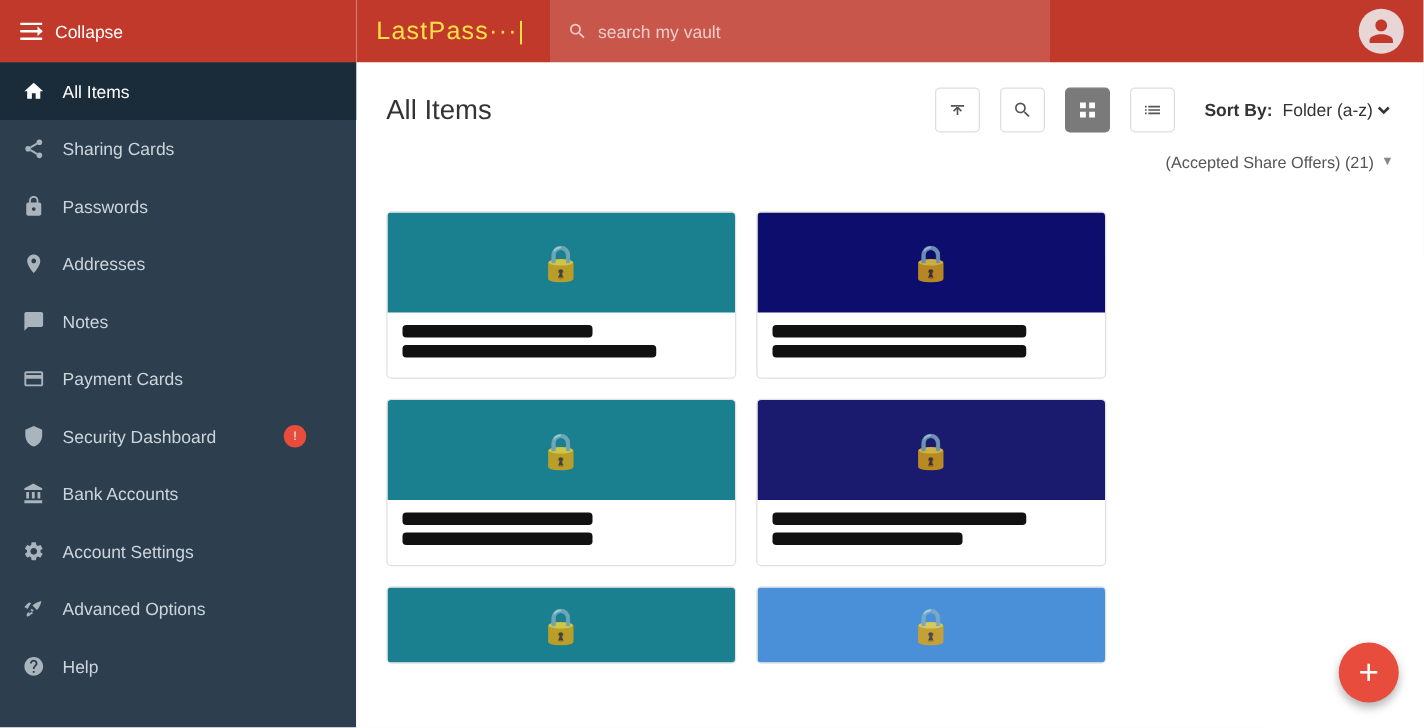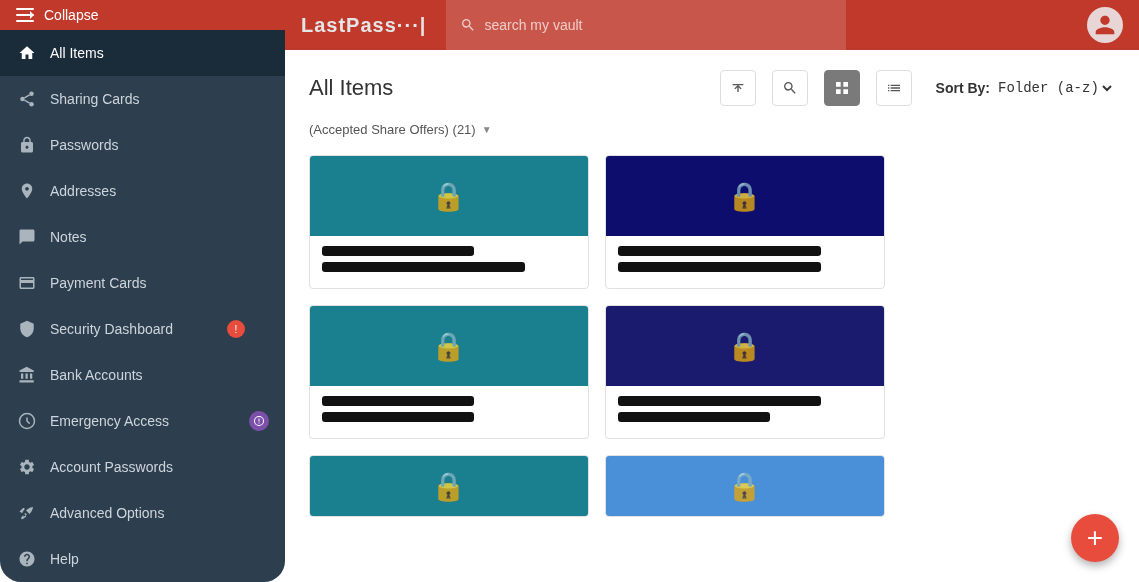--- a/index.html
+++ b/index.html
@@ -6,21 +6,20 @@
     body { font-family: Arial, sans-serif; display: flex; width: 1139px; height: 582px; overflow: hidden; background: #fff; }
 
     
     .sidebar {
       width: 285px;
       background: #2d3e4f;
       display: flex;
       flex-direction: column;
       height: 582px;
       flex-shrink: 0;
-      border-radius: 21px;
     }
 
     .sidebar-top-bar {
       background: #c0392b;
       height: 50px;
       display: flex;
       align-items: center;
       padding: 0 16px;
       cursor: pointer;
     }
@@ -106,23 +105,23 @@
     .top-bar {
       background: #c0392b;
       height: 50px;
       display: flex;
       align-items: center;
       padding: 0 16px;
       gap: 12px;
     }
 
     .logo {
-      color: #e5e5e5;
+      color: #fde047;
       font-size: 20px;
-      font-weight: bold;
+      font-weight: normal;
       letter-spacing: 1px;
       margin-right: 8px;
     }
 
     .search-bar {
       flex: 1;
       background: rgba(255,255,255,0.15);
       border: none;
       border-radius: 4px;
       padding: 22px 14px;
@@ -223,31 +222,31 @@
       font-weight: 600;
       margin-right: 4px;
     }
 
     .sort-select {
       border: none;
       background: transparent;
       font-size: 14px;
       cursor: pointer;
       color: #333;
-      font-family: Liberation Mono, monospace;
     }
 
     .filter-bar {
-      margin-bottom: 18px;
+      margin-bottom: 32px;
       font-size: 13px;
       color: #555;
       display: flex;
       align-items: center;
       gap: 6px;
       cursor: pointer;
+      justify-content: flex-end;
     }
 
     .filter-dropdown-icon {
       color: #888;
       font-size: 10px;
     }
 
     
     .items-grid {
       display: grid;
@@ -402,42 +401,28 @@
 
   <div class="sidebar-item">
     <span class="sidebar-item-icon">
       <svg width="18" height="18" viewBox="0 0 24 24" fill="#aab4bc">
           <path d="M4 10v7h3v-7H4zm6 0v7h3v-7h-3zm-8 12h19v-3H2v3zm14-12v7h3v-7h-3zM11.5 1L2 6v2h19V6l-9.5-5z"></path>
         </svg>
     </span>
     <span class="sidebar-item-label">Bank Accounts</span>
   </div>
 
-  <div class="sidebar-item">
-    <span class="sidebar-item-icon">
-      <svg width="18" height="18" viewBox="0 0 24 24" fill="#aab4bc">
-          <circle cx="12" cy="12" r="10" stroke="#aab4bc" stroke-width="2" fill="none"></circle>
-          <path d="M12 8v4l3 3" stroke="#aab4bc" stroke-width="2" stroke-linecap="round" fill="none"></path>
-        </svg>
-    </span>
-    <span class="sidebar-item-label">Emergency Access</span>
-    <span class="premium-badge">
-      <svg width="12" height="12" viewBox="0 0 24 24" fill="white">
-          <path d="M12 2a10 10 0 1 0 0 20A10 10 0 0 0 12 2zm0 18a8 8 0 1 1 0-16 8 8 0 0 1 0 16zm-1-13h2v6h-2zm0 8h2v2h-2z"></path>
-        </svg>
-    </span>
-  </div>
 
   <div class="sidebar-item">
     <span class="sidebar-item-icon">
       <svg width="18" height="18" viewBox="0 0 24 24" fill="#aab4bc">
           <path d="M19.14 12.94c.04-.3.06-.61.06-.94s-.02-.64-.07-.94l2.03-1.58c.18-.14.23-.41.12-.61l-1.92-3.32c-.12-.22-.37-.29-.59-.22l-2.39.96c-.5-.38-1.03-.7-1.62-.94l-.36-2.54c-.04-.24-.24-.41-.48-.41h-3.84c-.24 0-.43.17-.47.41l-.36 2.54c-.59.24-1.13.57-1.62.94l-2.39-.96c-.22-.08-.47 0-.59.22L2.74 8.87c-.12.21-.08.47.12.61l2.03 1.58c-.05.3-.09.63-.09.94s.02.64.07.94l-2.03 1.58c-.18.14-.23.41-.12.61l1.92 3.32c.12.22.37.29.59.22l2.39-.96c.5.38 1.03.7 1.62.94l.36 2.54c.05.24.24.41.48.41h3.84c.24 0 .44-.17.47-.41l.36-2.54c.59-.24 1.13-.56 1.62-.94l2.39.96c.22.08.47 0 .59-.22l1.92-3.32c.12-.22.07-.47-.12-.61l-2.01-1.58zM12 15.6c-1.98 0-3.6-1.62-3.6-3.6s1.62-3.6 3.6-3.6 3.6 1.62 3.6 3.6-1.62 3.6-3.6 3.6z"></path>
         </svg>
     </span>
-    <span class="sidebar-item-label">Account Passwords</span>
+    <span class="sidebar-item-label">Account Settings</span>
   </div>
 
   <div class="sidebar-item">
     <span class="sidebar-item-icon">
       <svg width="18" height="18" viewBox="0 0 24 24" fill="#aab4bc">
           <path d="M9.19 6.35c-2.04 2.29-3.44 5.58-3.57 5.89L2 10l4.05-4.05c.47-.47 1.15-.68 1.81-.55l1.33.95zM11.17 17c-.32.13-3.58 1.54-5.87 3.57l-.95-1.33c-.13-.66.08-1.34.55-1.81L9 13.38l2.17 3.62zM20 4c0 0-5.2.43-9.32 4.54l-.07.07 4.78 4.78.07-.07C19.57 9.2 20 4 20 4zm-8 10l-2-2c0 0-3 2-3 5c0 0 3-2 5-3zm-6 6l-1.5-1.5 1-2.5 3 3-2.5 1z"></path>
         </svg>
     </span>
     <span class="sidebar-item-label">Advanced Options</span>
   </div>

